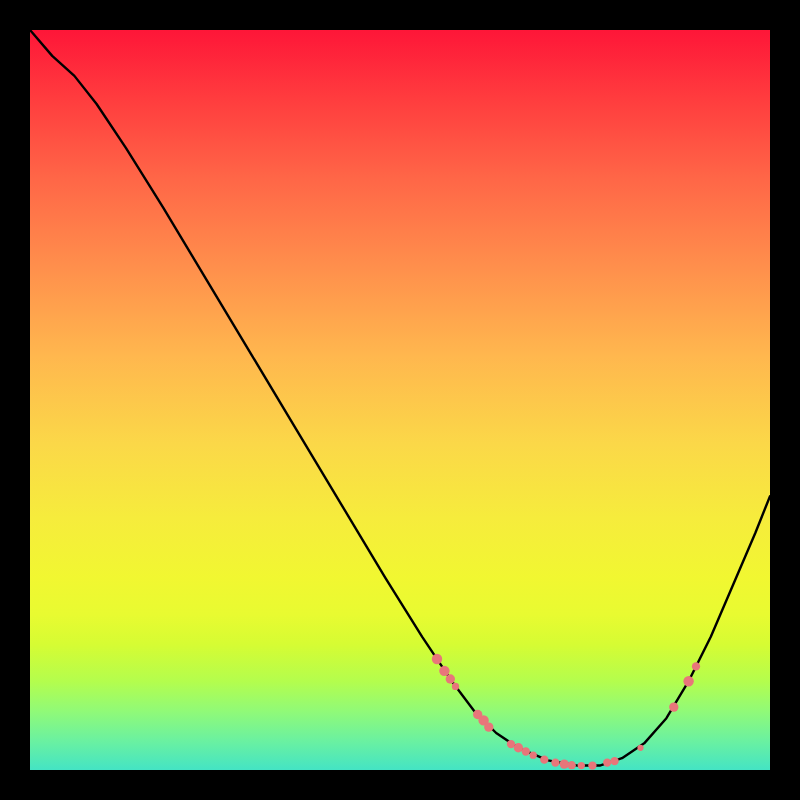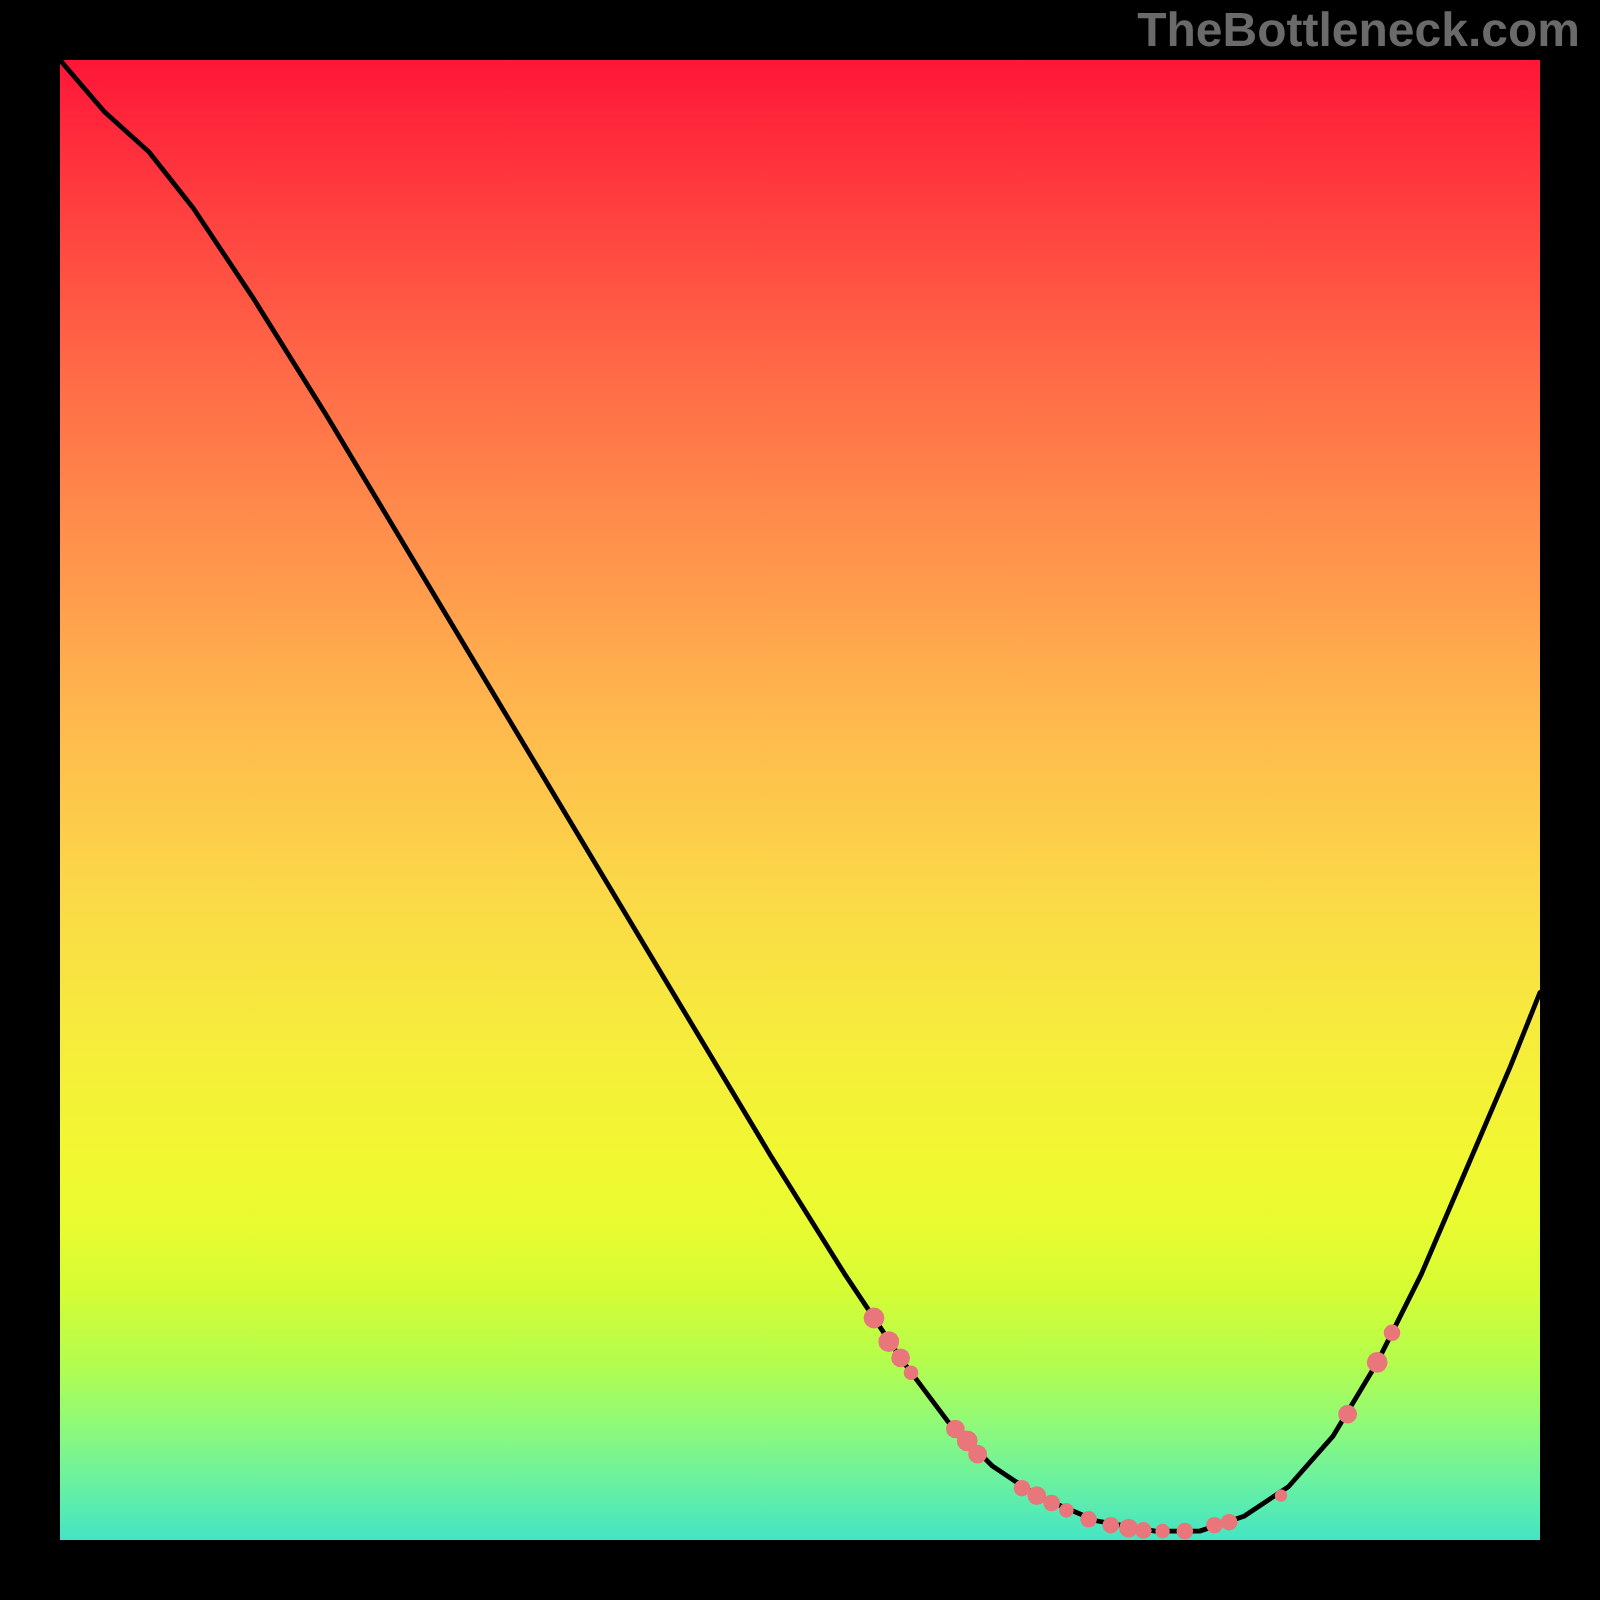--- a/index.html
+++ b/index.html
@@ -72,21 +72,20 @@
     stroke-linecap: round;
   }
   .marker {
     fill: #e8767a;
     stroke: none;
   }
 </style>
 </head>
 <body>
 <div class="container">
-  <div class="watermark">TheBottleneck.com</div>
   <div class="plot-area">
     <div class="gradient-bg"></div>
     <svg class="curve-svg" viewBox="0 0 740 740" preserveAspectRatio="none">
 
     <path d="M0.00 0.00 L22.20 25.90 L44.40 45.88 L66.60 74.00 L96.20 118.40 L133.20 177.60 L177.60 251.60 L222.00 325.60 L266.40 399.60 L310.80 473.60 L355.20 547.60 L392.20 606.80 L421.80 651.20 L444.00 680.80 L466.20 703.00 L488.40 717.80 L518.00 730.38 L547.60 735.56 L569.80 735.56 L592.00 728.16 L614.20 713.36 L636.40 688.20 L658.60 651.20 L680.80 606.80 L703.00 555.00 L725.20 503.20 L740.00 466.20 " class="curve-path"></path>
         <circle cx="407.00" cy="629.00" r="5.20" class="marker"></circle>
         <circle cx="414.40" cy="640.84" r="5.20" class="marker"></circle>
         <circle cx="420.32" cy="648.98" r="4.68" class="marker"></circle>
         <circle cx="425.50" cy="656.38" r="3.64" class="marker"></circle>
         <circle cx="447.70" cy="684.50" r="4.68" class="marker"></circle>

